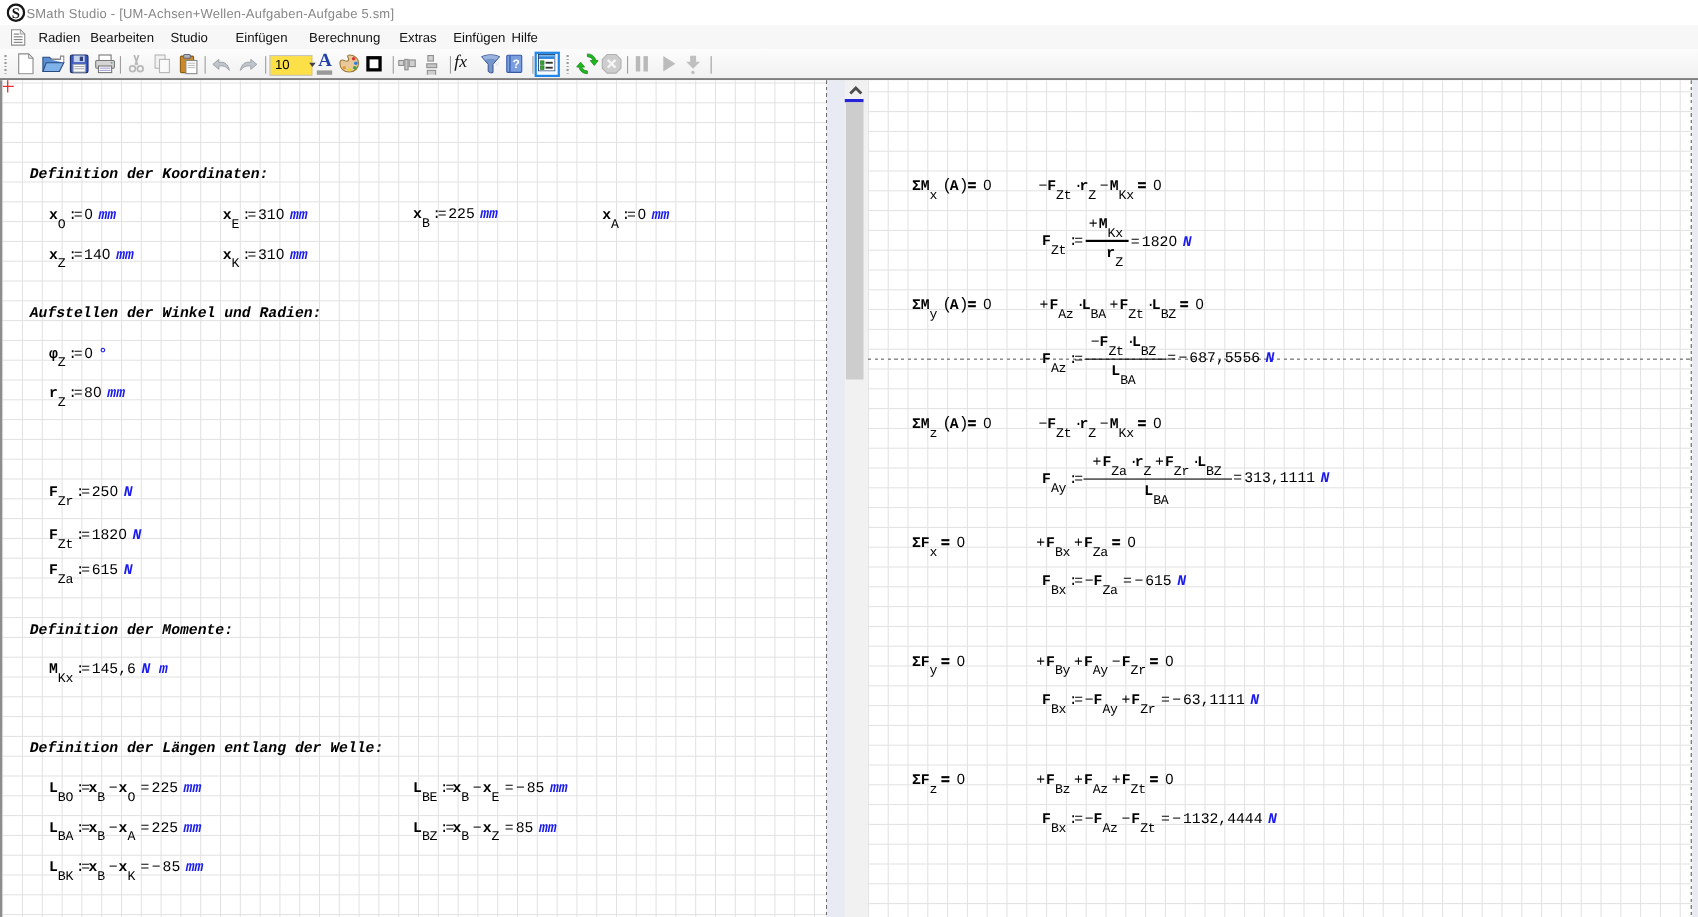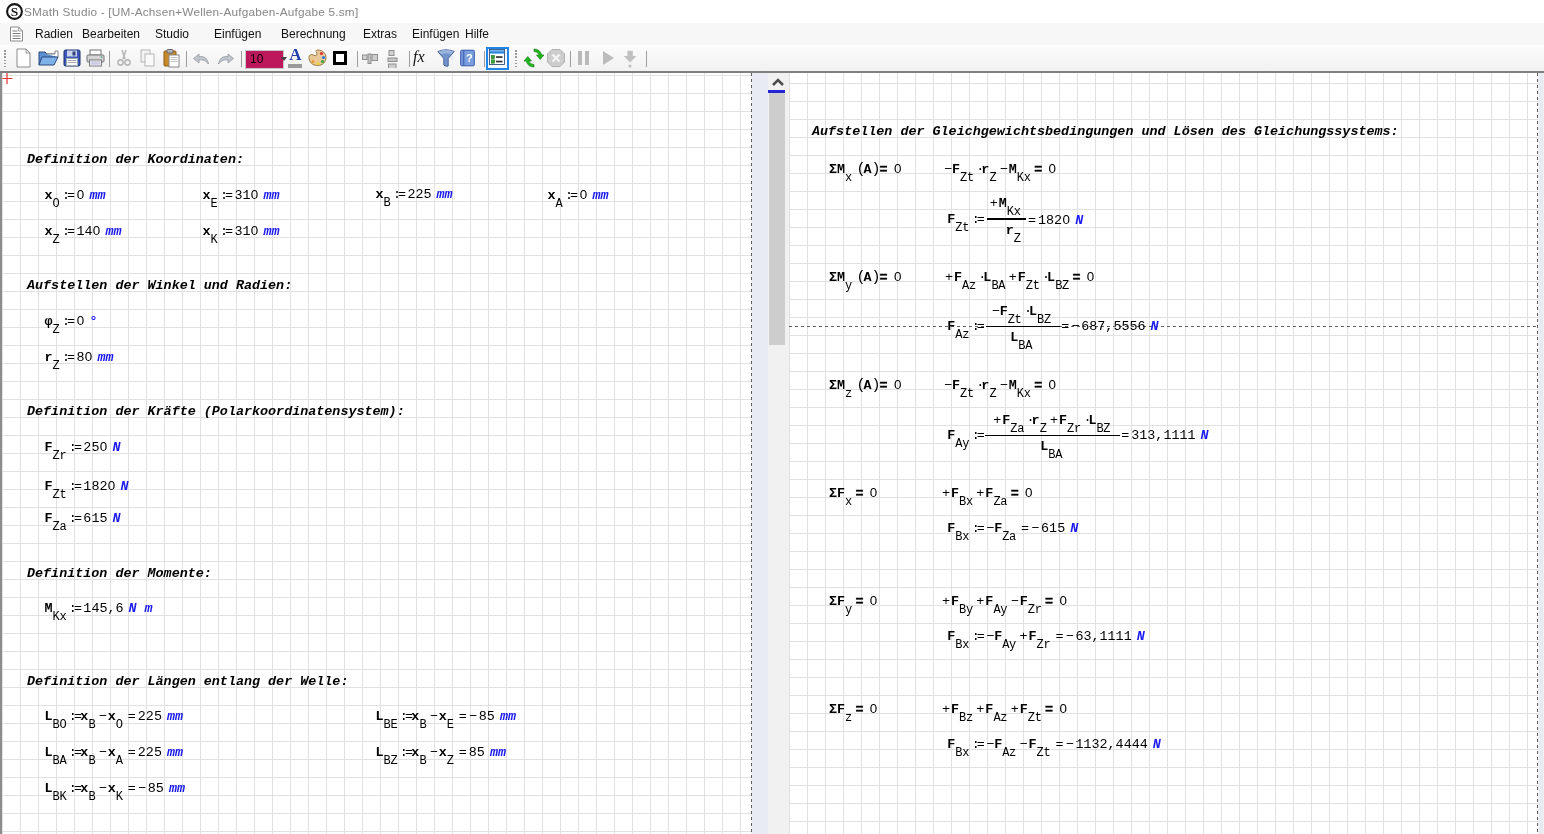--- a/index.html
+++ b/index.html
@@ -113,21 +113,21 @@
       <rect x="8.5" y="13" width="7" height="0.9" fill="#bbb"></rect>
     </svg>
     <div style="position:absolute;left:186px;top:51px;width:1px;height:16px;background:#9e9e9e"></div>
     <svg style="position:absolute;left:191px;top:50px" width="20" height="17" viewBox="0 0 20 17">
       <path d="M2.5 8.5 l5.5 -4.5 v2.7 c5.5 -1 8.5 2 9.5 7.3 c-3 -3.6 -5.6 -4.5 -9.5 -4 v3 z" fill="#bfc5cc" stroke="#959ba3" stroke-width="0.8"></path>
     </svg>
     <svg style="position:absolute;left:216px;top:50px" width="20" height="17" viewBox="0 0 20 17">
       <path d="M17.5 8.5 l-5.5 -4.5 v2.7 c-5.5 -1 -8.5 2 -9.5 7.3 c3 -3.6 5.6 -4.5 9.5 -4 v3 z" fill="#bfc5cc" stroke="#959ba3" stroke-width="0.8"></path>
     </svg>
     <div style="position:absolute;left:241px;top:51px;width:1px;height:16px;background:#9e9e9e"></div>
-    <div style="position:absolute;left:245px;top:50px;width:33px;height:17px;background:#be185d;border:1px solid #c6c6c6;font:12px 'Liberation Sans';color:#000;padding-left:4px;line-height:16px">10</div>
+    <div style="position:absolute;left:245px;top:50px;width:33px;height:17px;background:#fde047;border:1px solid #c6c6c6;font:12px 'Liberation Sans';color:#000;padding-left:4px;line-height:16px">10</div>
     <div style="position:absolute;left:281px;top:57px;width:0;height:0;border-left:3.5px solid transparent;border-right:3.5px solid transparent;border-top:4px solid #444"></div>
     <div style="position:absolute;left:288px;top:46px;width:15px;height:16px;font:bold 17px 'Liberation Serif';color:#1f3faa;text-align:center;line-height:18px">A</div>
     <div style="position:absolute;left:288px;top:64px;width:14px;height:3.5px;background:#9a9a9a"></div>
     <svg style="position:absolute;left:307px;top:48px" width="21" height="20" viewBox="0 0 21 20">
       <path d="M10.5 2 c5 0 8.5 3.2 8.5 7.5 c0 4.5 -3.5 8 -8.5 8 c-5 0 -8.5 -3.4 -8.5 -8 c0 -2 1.2 -3 2.6 -3 c1.6 0 2 1.2 3.4 1.2 c1.3 0 2 -0.8 2 -2 c0 -1.2 -1 -1.6 -1 -2.4 c0 -0.8 0.6 -1.3 1.5 -1.3 z" fill="#e9c99a" stroke="#9a7a3a"></path>
       <circle cx="14.5" cy="5.5" r="1.6" fill="#d33"></circle>
       <circle cx="16.5" cy="9.5" r="1.6" fill="#2a7de0"></circle>
       <circle cx="15.5" cy="13.5" r="1.6" fill="#3aa53a"></circle>
       <circle cx="11" cy="15.5" r="1.6" fill="#e8d23a"></circle>
       <circle cx="6" cy="13.5" r="1.5" fill="#e89a2a"></circle>
@@ -191,21 +191,20 @@
     <div style="position:absolute;left:646px;top:51px;width:1px;height:16px;background:#9e9e9e"></div>
   </div>
 <div id="tbborder"></div>
 <div id="canvas">
  <div id="lpage" class="page">
   <svg id="cross" style="left:0px;top:-1px" width="16" height="16" viewBox="0 0 16 16">
         <path d="M0.5 6.5 h10 M5 1 v11" stroke="#e43030" stroke-width="1.2"></path>
       </svg>
   <div class="h" style="left:25px;top:78.5px">Definition der Koordinaten:</div>
       <div class="h" style="left:25px;top:204.5px">Aufstellen der Winkel und Radien:</div>
-      <div class="h" style="left:25px;top:330.5px">Definition der Kräfte (Polarkoordinatensystem):</div>
       <div class="h" style="left:25px;top:492.5px">Definition der Momente:</div>
       <div class="h" style="left:25px;top:600.5px">Definition der Längen entlang der Welle:</div>
       <div class="mr" style="left:42.5px;top:114.3px"><span class="b">x</span><span class="s">O</span><span class="as">:=</span><span class="n"><i class="z">0</i></span><span class="u">mm</span></div>
       <div class="mr" style="left:200.5px;top:114.3px"><span class="b">x</span><span class="s">E</span><span class="as">:=</span><span class="n">31<i class="z">0</i></span><span class="u">mm</span></div>
       <div class="mr" style="left:373.5px;top:114.3px"><span class="b">x</span><span class="s">B</span><span class="as">:=</span><span class="n">225</span><span class="u">mm</span></div>
       <div class="mr" style="left:545.5px;top:114.3px"><span class="b">x</span><span class="s">A</span><span class="as">:=</span><span class="n"><i class="z">0</i></span><span class="u">mm</span></div>
       <div class="mr" style="left:42.5px;top:150.3px"><span class="b">x</span><span class="s">Z</span><span class="as">:=</span><span class="n">14<i class="z">0</i></span><span class="u">mm</span></div>
       <div class="mr" style="left:200.5px;top:150.3px"><span class="b">x</span><span class="s">K</span><span class="as">:=</span><span class="n">31<i class="z">0</i></span><span class="u">mm</span></div>
       <div class="mr" style="left:42.5px;top:240.3px"><span class="b">φ</span><span class="s">Z</span><span class="as">:=</span><span class="n"><i class="z">0</i></span><span class="u">°</span></div>
       <div class="mr" style="left:42.5px;top:276.3px"><span class="b">r</span><span class="s">Z</span><span class="as">:=</span><span class="n">8<i class="z">0</i></span><span class="u">mm</span></div>
@@ -223,21 +222,20 @@
  <div class="lav" style="left:752.4px;width:15.6px"></div>
  <div id="sbar">
    <svg style="position:absolute;left:3px;top:5px" width="14" height="9" viewBox="0 0 14 9">
         <path d="M2 7 L7 2 L12 7" fill="none" stroke="#4d4d4d" stroke-width="2.6"></path>
       </svg>
    <div id="sbblue"></div>
    <div id="sbthumb"></div>
  </div>
  <div id="rpage" class="page">
   <div class="dashh" style="left:0;top:253px;width:749px"></div>
-  <div class="h" style="left:23.5px;top:51px">Aufstellen der Gleichgewichtsbedingungen und Lösen des Gleichungssystems:</div>
       <div class="mr" style="left:40.5px;top:87.8px"><span class="b">ΣM</span><span class="s">x</span><span class="p">(</span><span class="b">A</span><span class="p q">)</span><span class="beq">=</span><span class="n"><i class="z">0</i></span></div>
       <div class="mr" style="left:155.5px;top:87.8px"><span class="opm">−</span><span class="b">F</span><span class="s">Zt</span><span class="dot">·</span><span class="b">r</span><span class="s">Z</span><span class="op">−</span><span class="b">M</span><span class="s">Kx</span><span class="beq">=</span><span class="n"><i class="z">0</i></span></div>
       <div class="mr" style="left:40.5px;top:195.8px"><span class="b">ΣM</span><span class="s">y</span><span class="p">(</span><span class="b">A</span><span class="p q">)</span><span class="beq">=</span><span class="n"><i class="z">0</i></span></div>
       <div class="mr" style="left:155.5px;top:195.8px"><span class="op">+</span><span class="b">F</span><span class="s">Az</span><span class="dot">·</span><span class="b">L</span><span class="s">BA</span><span class="op">+</span><span class="b">F</span><span class="s">Zt</span><span class="dot">·</span><span class="b">L</span><span class="s">BZ</span><span class="beq">=</span><span class="n"><i class="z">0</i></span></div>
       <div class="mr" style="left:40.5px;top:303.8px"><span class="b">ΣM</span><span class="s">z</span><span class="p">(</span><span class="b">A</span><span class="p q">)</span><span class="beq">=</span><span class="n"><i class="z">0</i></span></div>
       <div class="mr" style="left:155.5px;top:303.8px"><span class="opm">−</span><span class="b">F</span><span class="s">Zt</span><span class="dot">·</span><span class="b">r</span><span class="s">Z</span><span class="op">−</span><span class="b">M</span><span class="s">Kx</span><span class="beq">=</span><span class="n"><i class="z">0</i></span></div>
       <div class="mr" style="left:40.5px;top:411.8px"><span class="b">ΣF</span><span class="s">x</span><span class="beq">=</span><span class="n"><i class="z">0</i></span></div>
       <div class="mr" style="left:152.5px;top:411.8px"><span class="op">+</span><span class="b">F</span><span class="s">Bx</span><span class="op">+</span><span class="b">F</span><span class="s">Za</span><span class="beq">=</span><span class="n"><i class="z">0</i></span></div>
       <div class="mr" style="left:40.5px;top:519.8px"><span class="b">ΣF</span><span class="s">y</span><span class="beq">=</span><span class="n"><i class="z">0</i></span></div>
       <div class="mr" style="left:152.5px;top:519.8px"><span class="op">+</span><span class="b">F</span><span class="s">By</span><span class="op">+</span><span class="b">F</span><span class="s">Ay</span><span class="op">−</span><span class="b">F</span><span class="s">Zr</span><span class="beq">=</span><span class="n"><i class="z">0</i></span></div>

